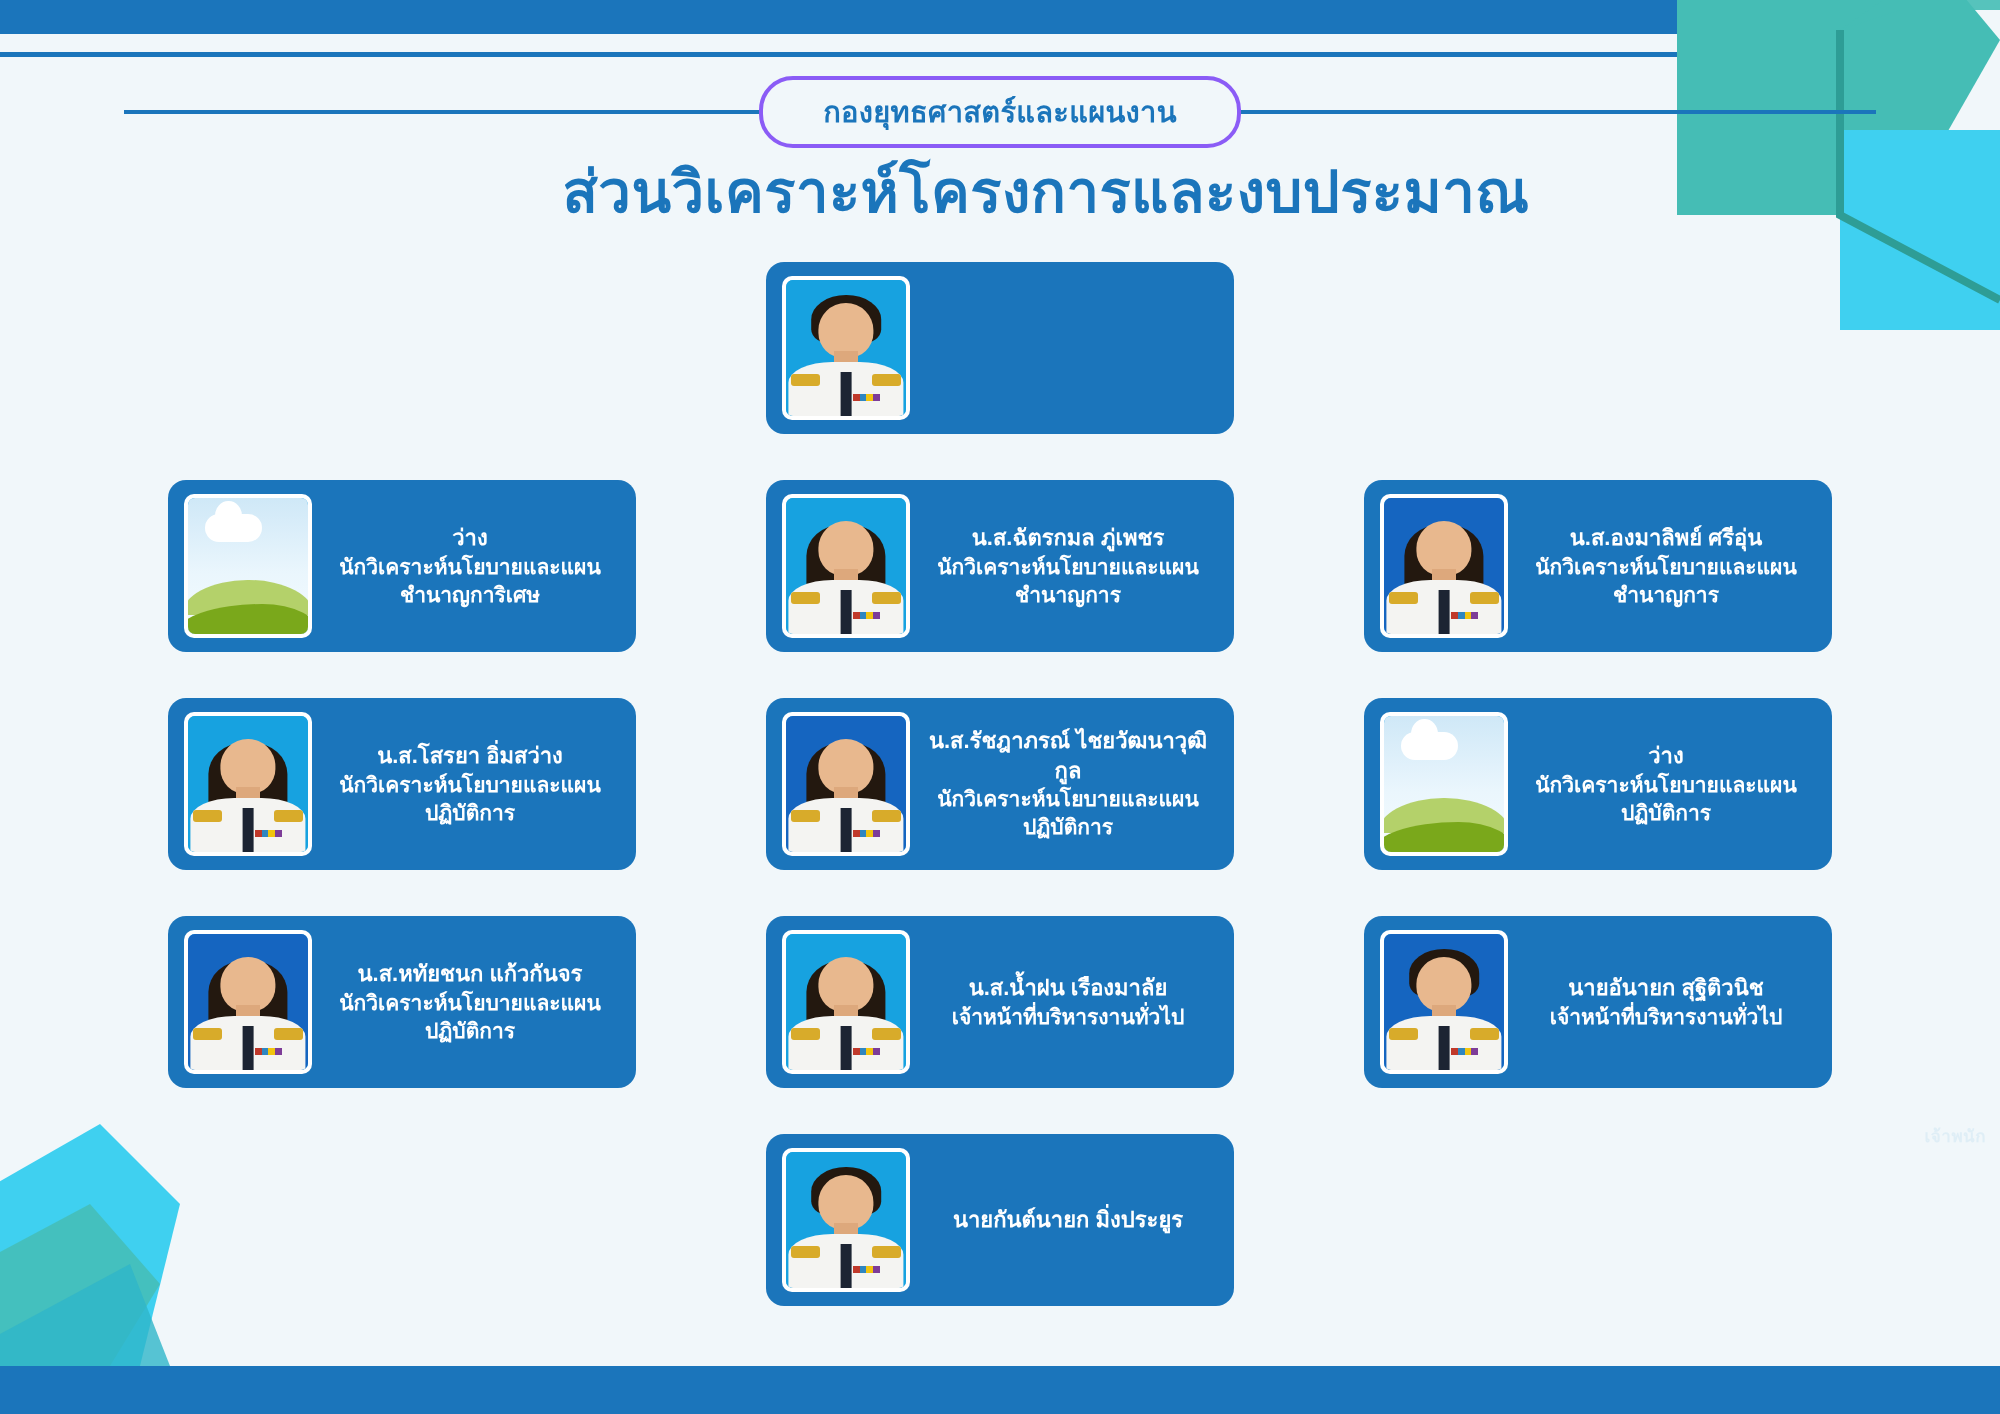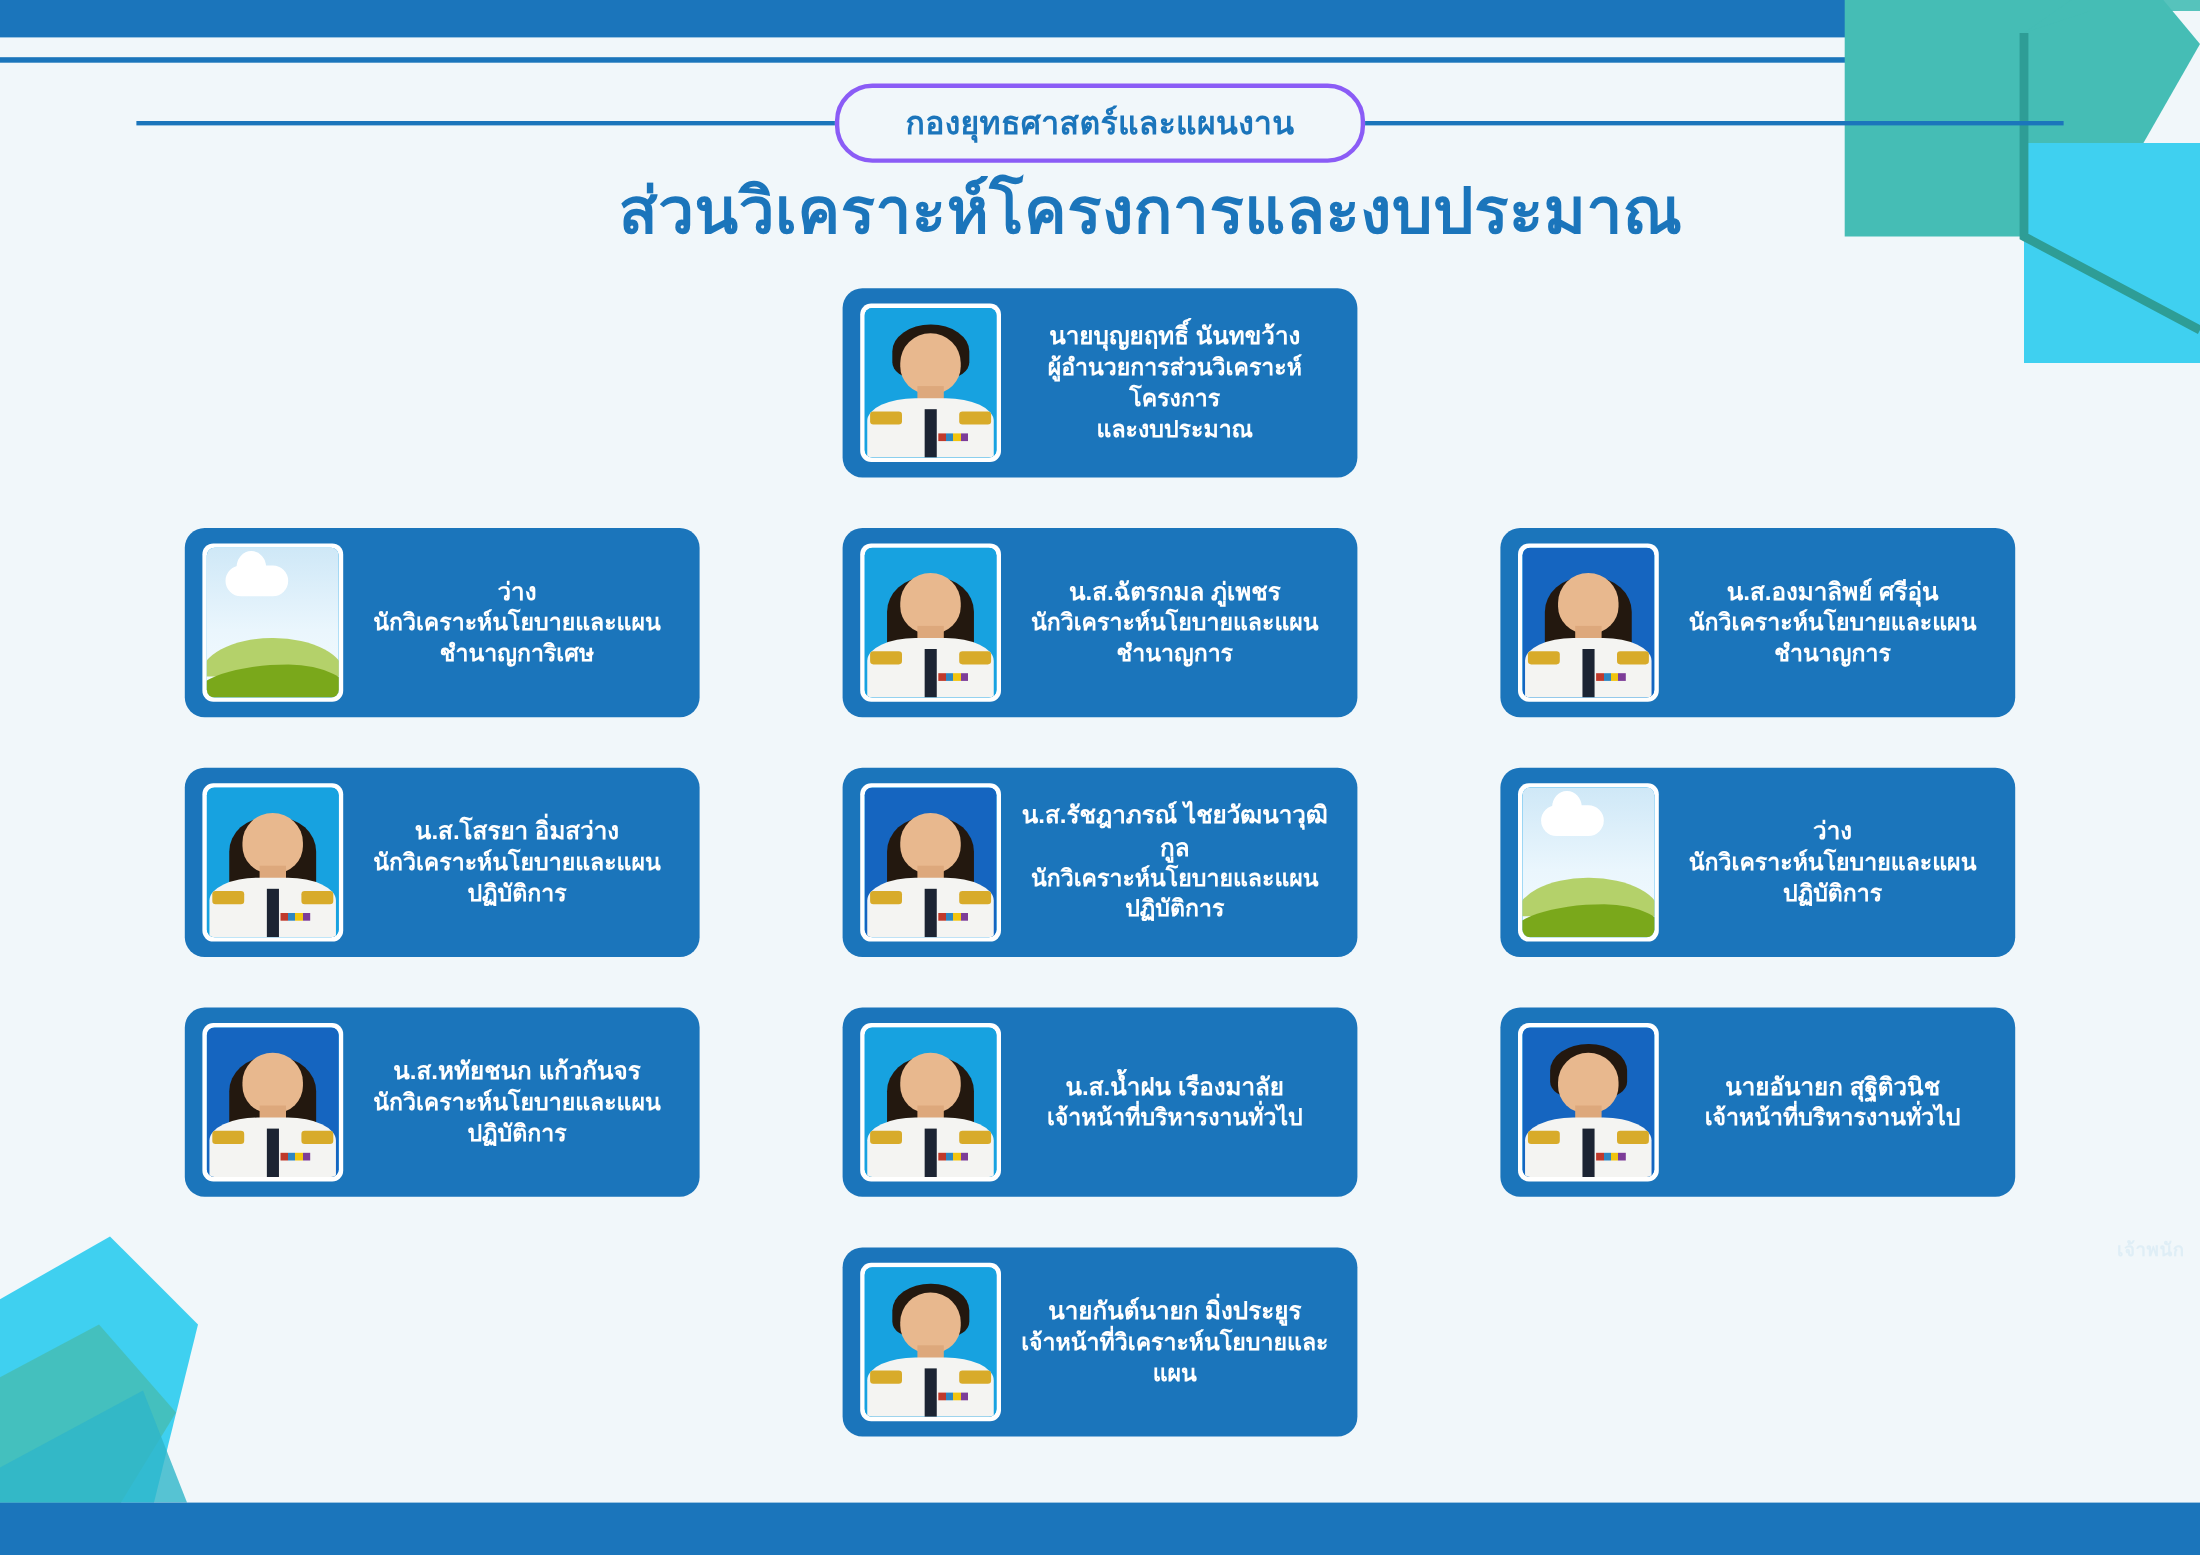--- a/index.html
+++ b/index.html
@@ -250,25 +250,20 @@
             <div class="pi-hair"></div>
             <div class="pi-head"></div>
             <div class="pi-neck"></div>
             <div class="pi-body"></div>
             <div class="pi-collar-l"></div>
             <div class="pi-collar-r"></div>
             <div class="pi-tie"></div>
             <div class="pi-ribbon"></div>
           </div>
         </div>
-        <div class="card-text">
-          <span class="nm">นายบุญยฤทธิ์ นันทขว้าง</span>
-          <span class="ps">ผู้อำนวยการส่วนวิเคราะห์โครงการ</span>
-          <span class="ps">และงบประมาณ</span>
-        </div>
       </div>
     </div>
     <div class="row">
       <div class="card">
         <div class="photo">
           <div class="photo-inner">
             <div class="vac-sky"></div>
             <div class="vac-hill-back"></div>
             <div class="vac-hill-front"></div>
             <div class="vac-cloud"></div>
@@ -448,19 +443,18 @@
             <div class="pi-neck"></div>
             <div class="pi-body"></div>
             <div class="pi-collar-l"></div>
             <div class="pi-collar-r"></div>
             <div class="pi-tie"></div>
             <div class="pi-ribbon"></div>
           </div>
         </div>
         <div class="card-text">
           <span class="nm">นายกันต์นายก มิ่งประยูร</span>
-          <span class="ps">เจ้าหน้าที่วิเคราะห์นโยบายและแผน</span>
         </div>
       </div>
     </div>
   </div>
 
 <div class="watermark">เจ้าพนัก</div>
 
 </body></html>

